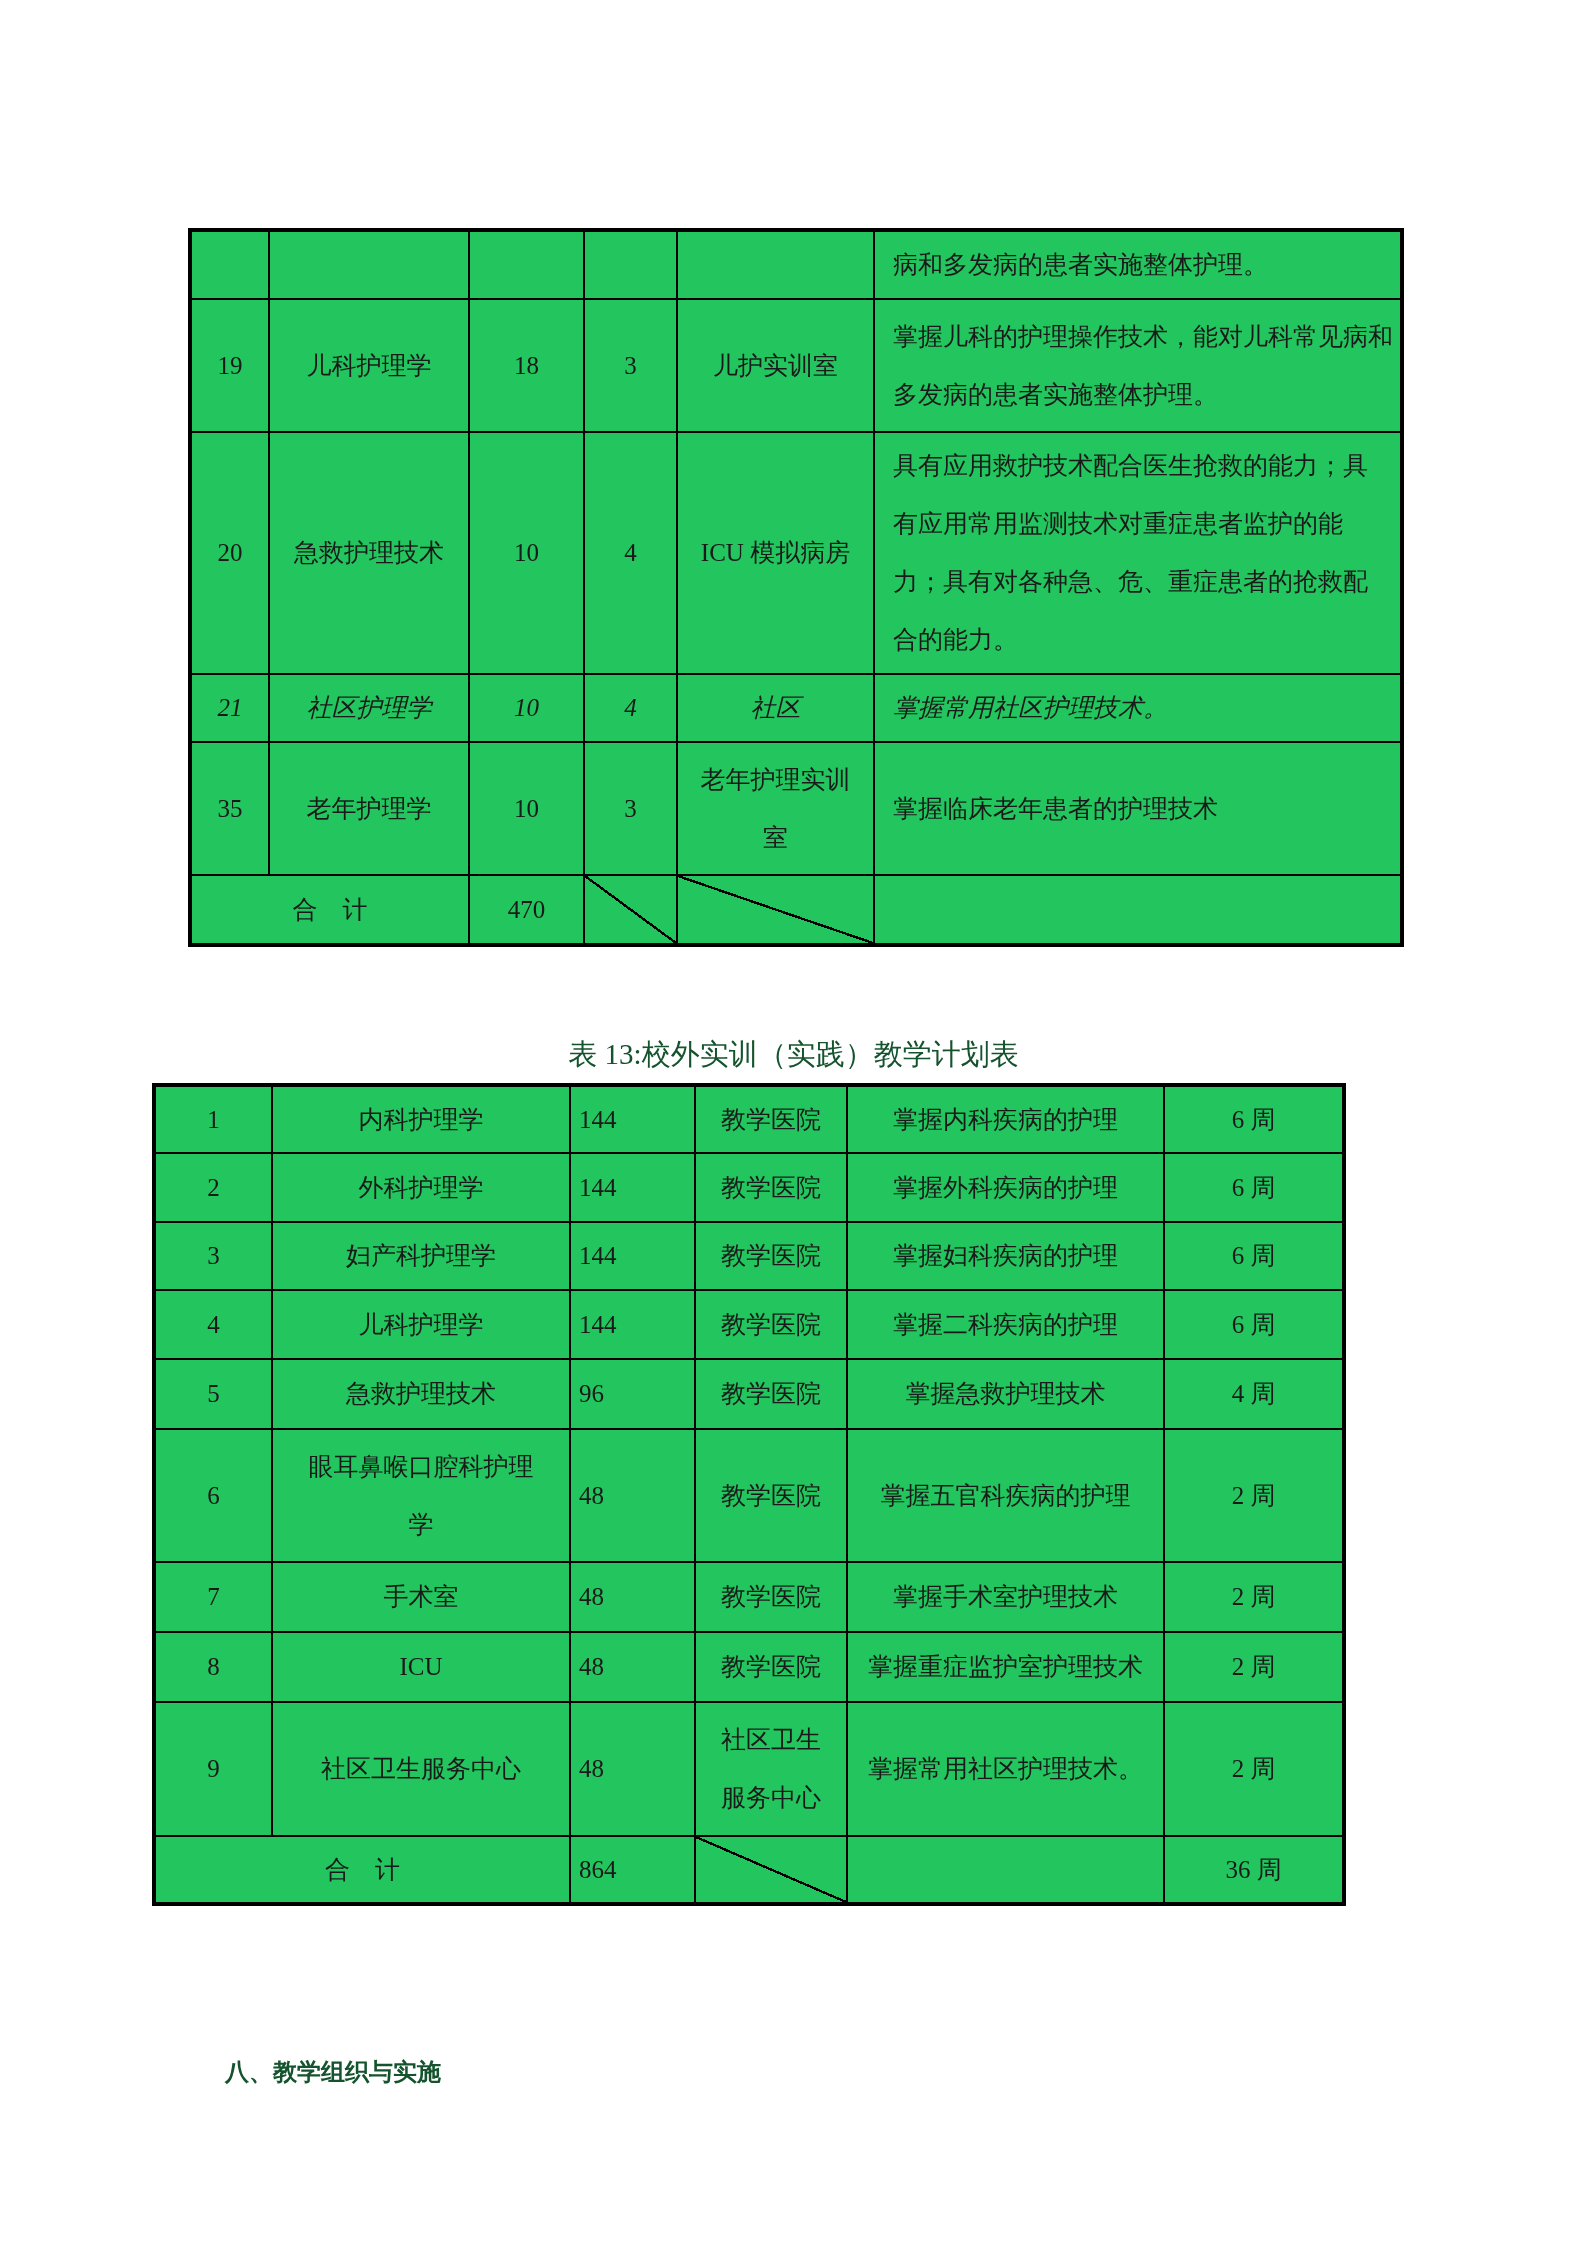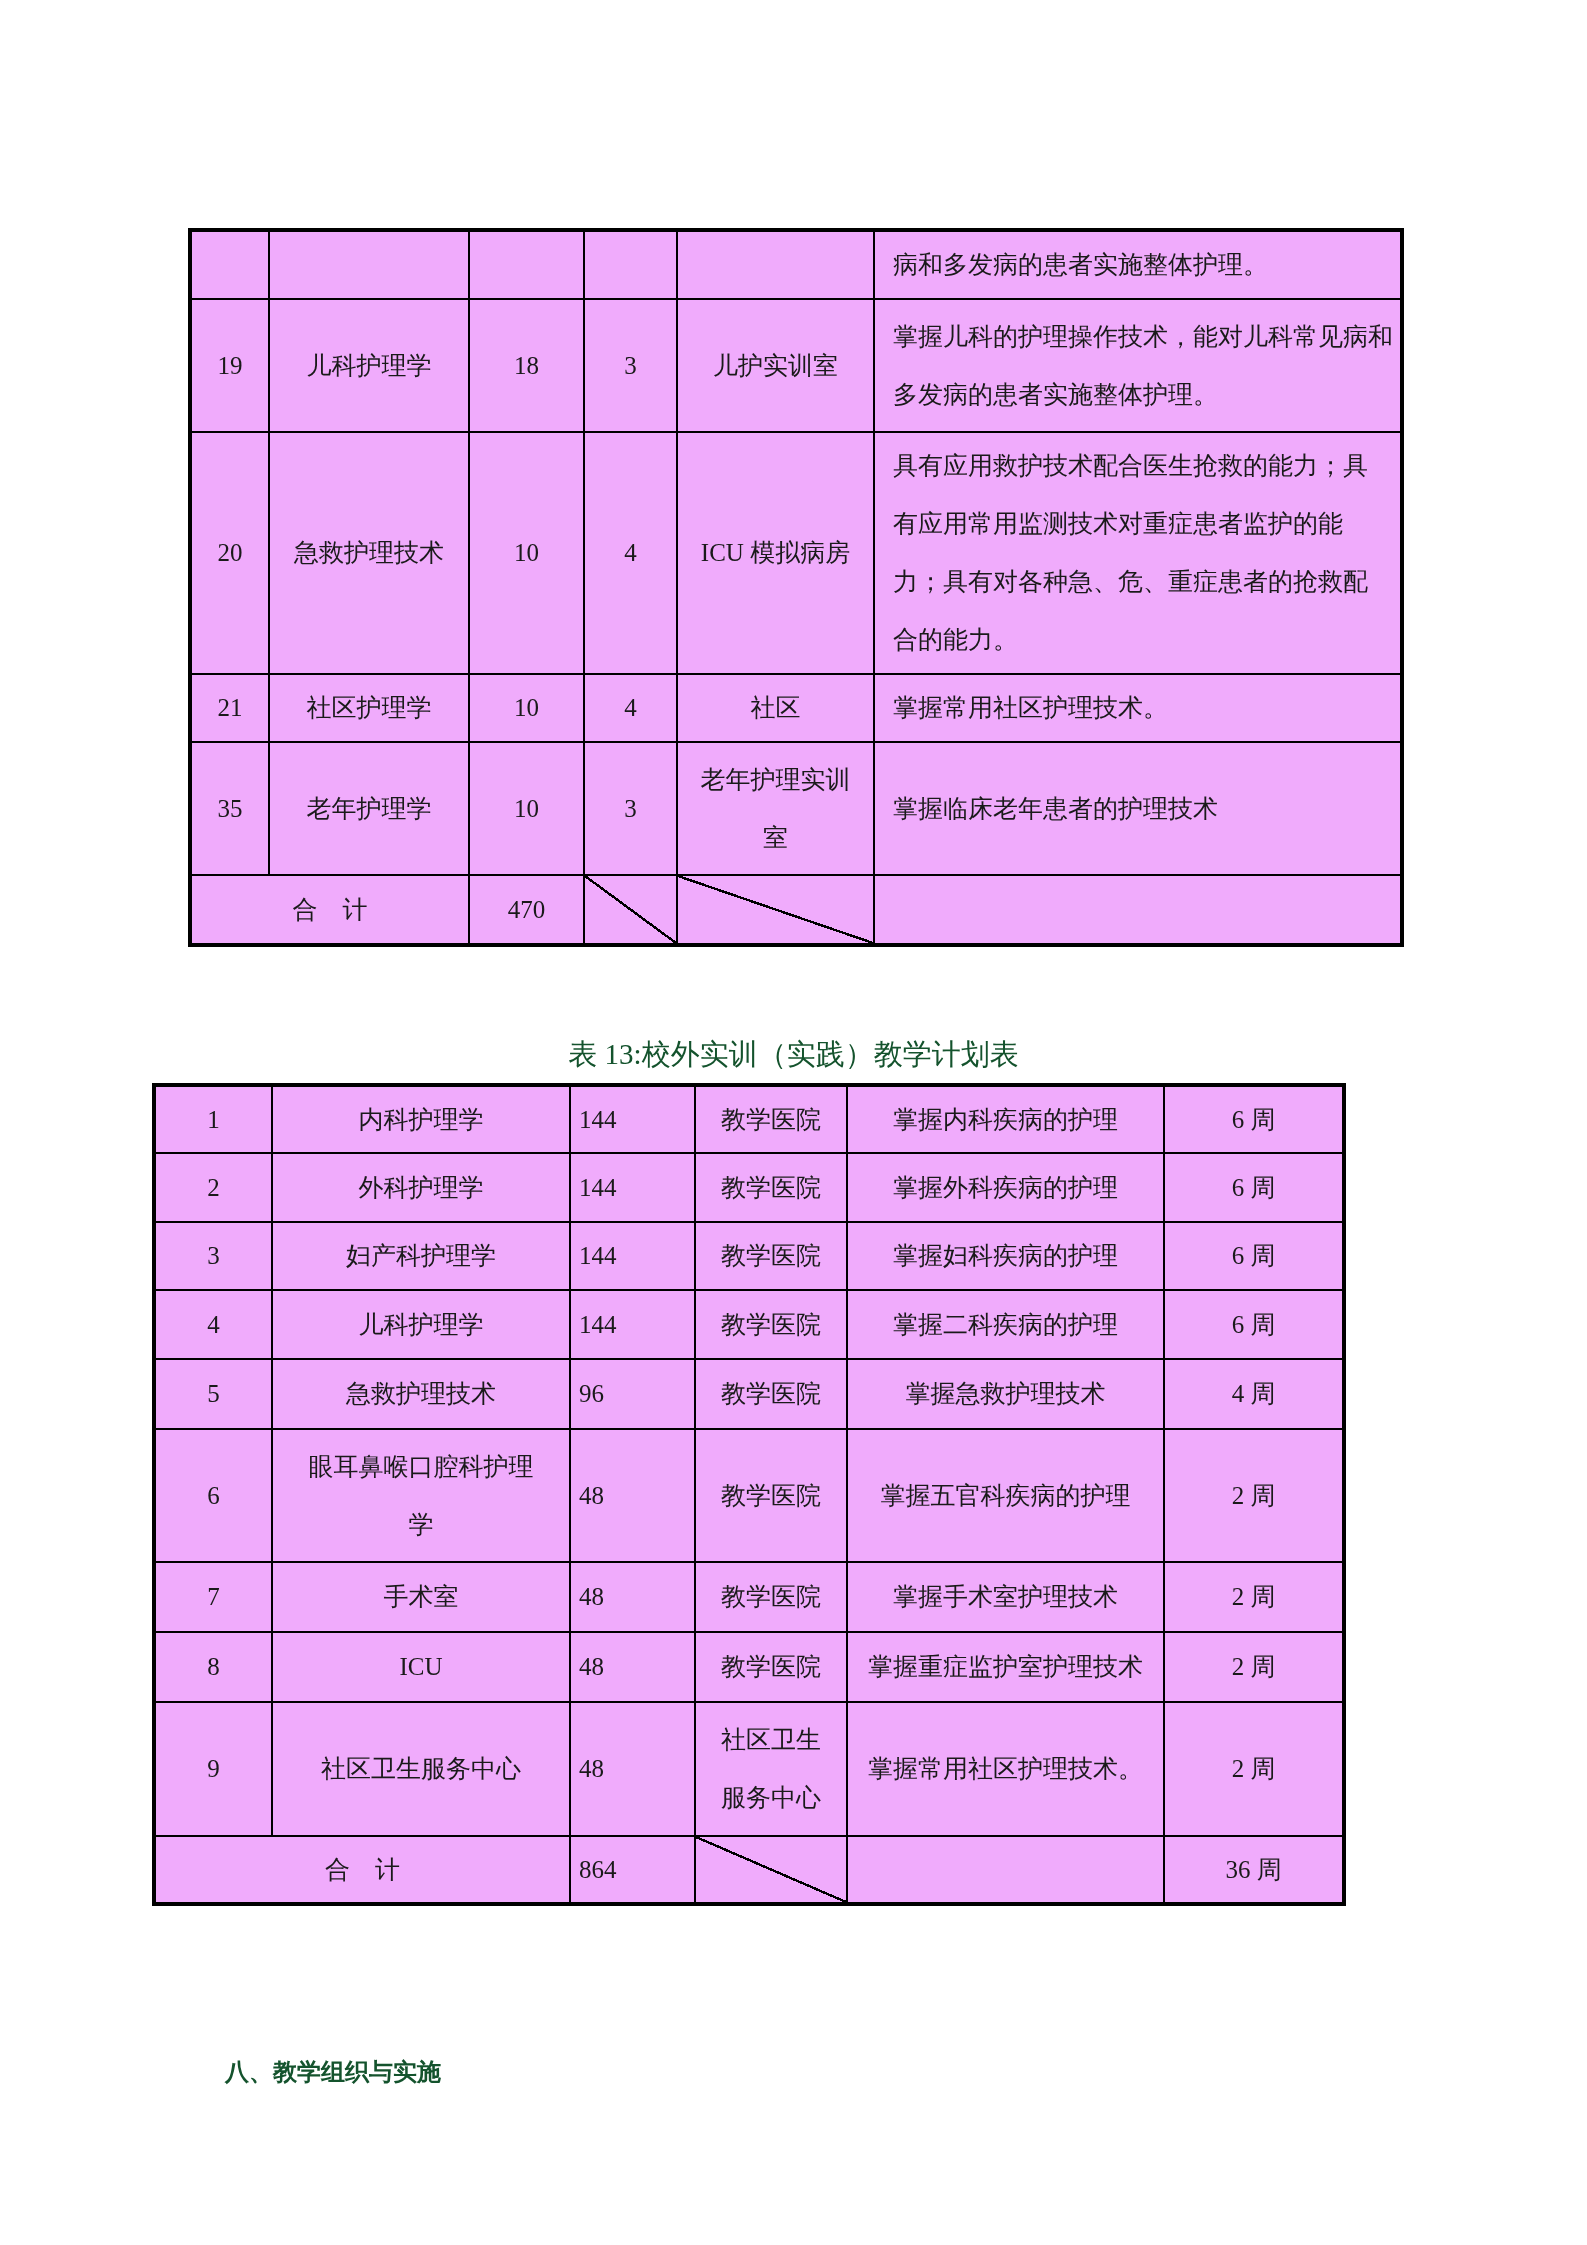--- a/index.html
+++ b/index.html
@@ -10,21 +10,21 @@
     color:#000;
     font-family:"Liberation Serif","DejaVu Serif",serif;
     overflow:hidden;
     margin:0 auto;
   }
   table.doc-table{
     position:absolute;
     border-collapse:collapse;
     table-layout:fixed;
     border:4px solid #000;
-    background:#f0abfc;
+    background:#22c55e;
     padding-left:20px;
   }
   table.doc-table td{
     border:2px solid #000;
     text-align:center;
     vertical-align:middle;
     font-size:25px;
     line-height:58px;
     padding:0;
     white-space:pre-line;
@@ -105,21 +105,21 @@
           <td>20</td>
           <td>急救护理技术</td>
           <td>10</td>
           <td>4</td>
           <td>ICU 模拟病房</td>
           <td class="req">具有应用救护技术配合医生抢救的能力；具
 有应用常用监测技术对重症患者监护的能
 力；具有对各种急、危、重症患者的抢救配
 合的能力。</td>
         </tr>
-        <tr style="height: 68px;">
+        <tr style="height: 68px; font-style: italic;">
           <td>21</td>
           <td>社区护理学</td>
           <td>10</td>
           <td>4</td>
           <td>社区</td>
           <td class="req">掌握常用社区护理技术。</td>
         </tr>
         <tr style="height: 133px;">
           <td>35</td>
           <td>老年护理学</td>

